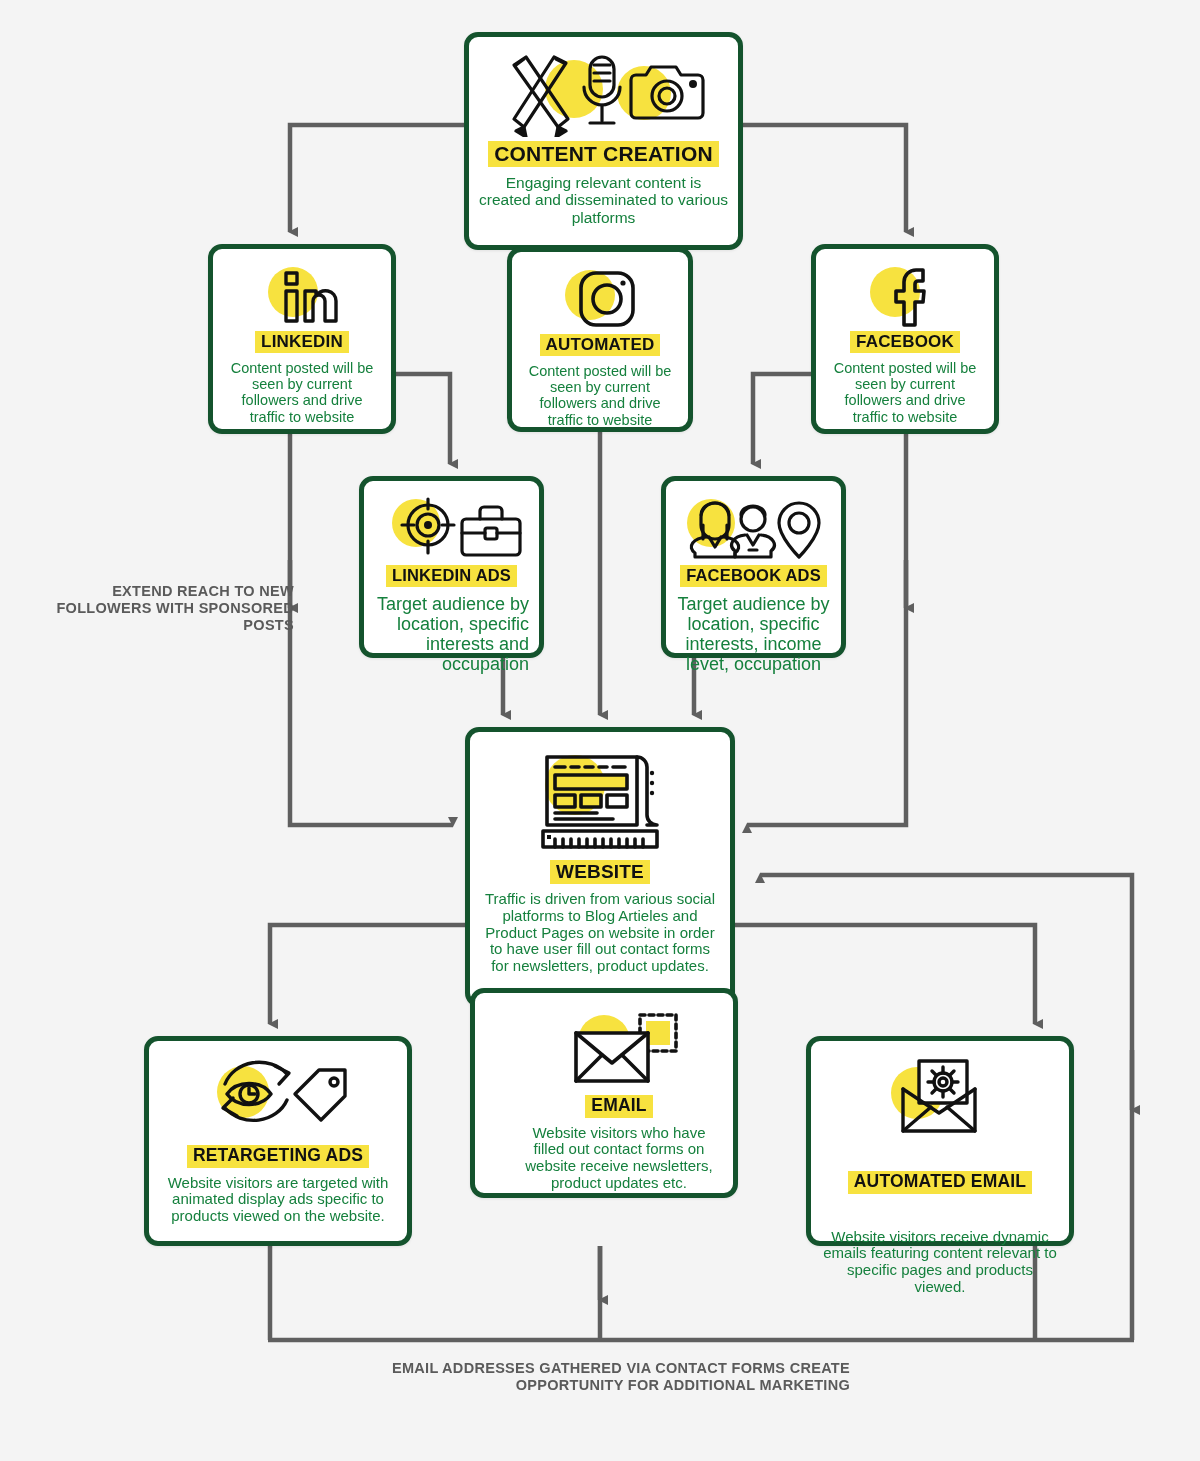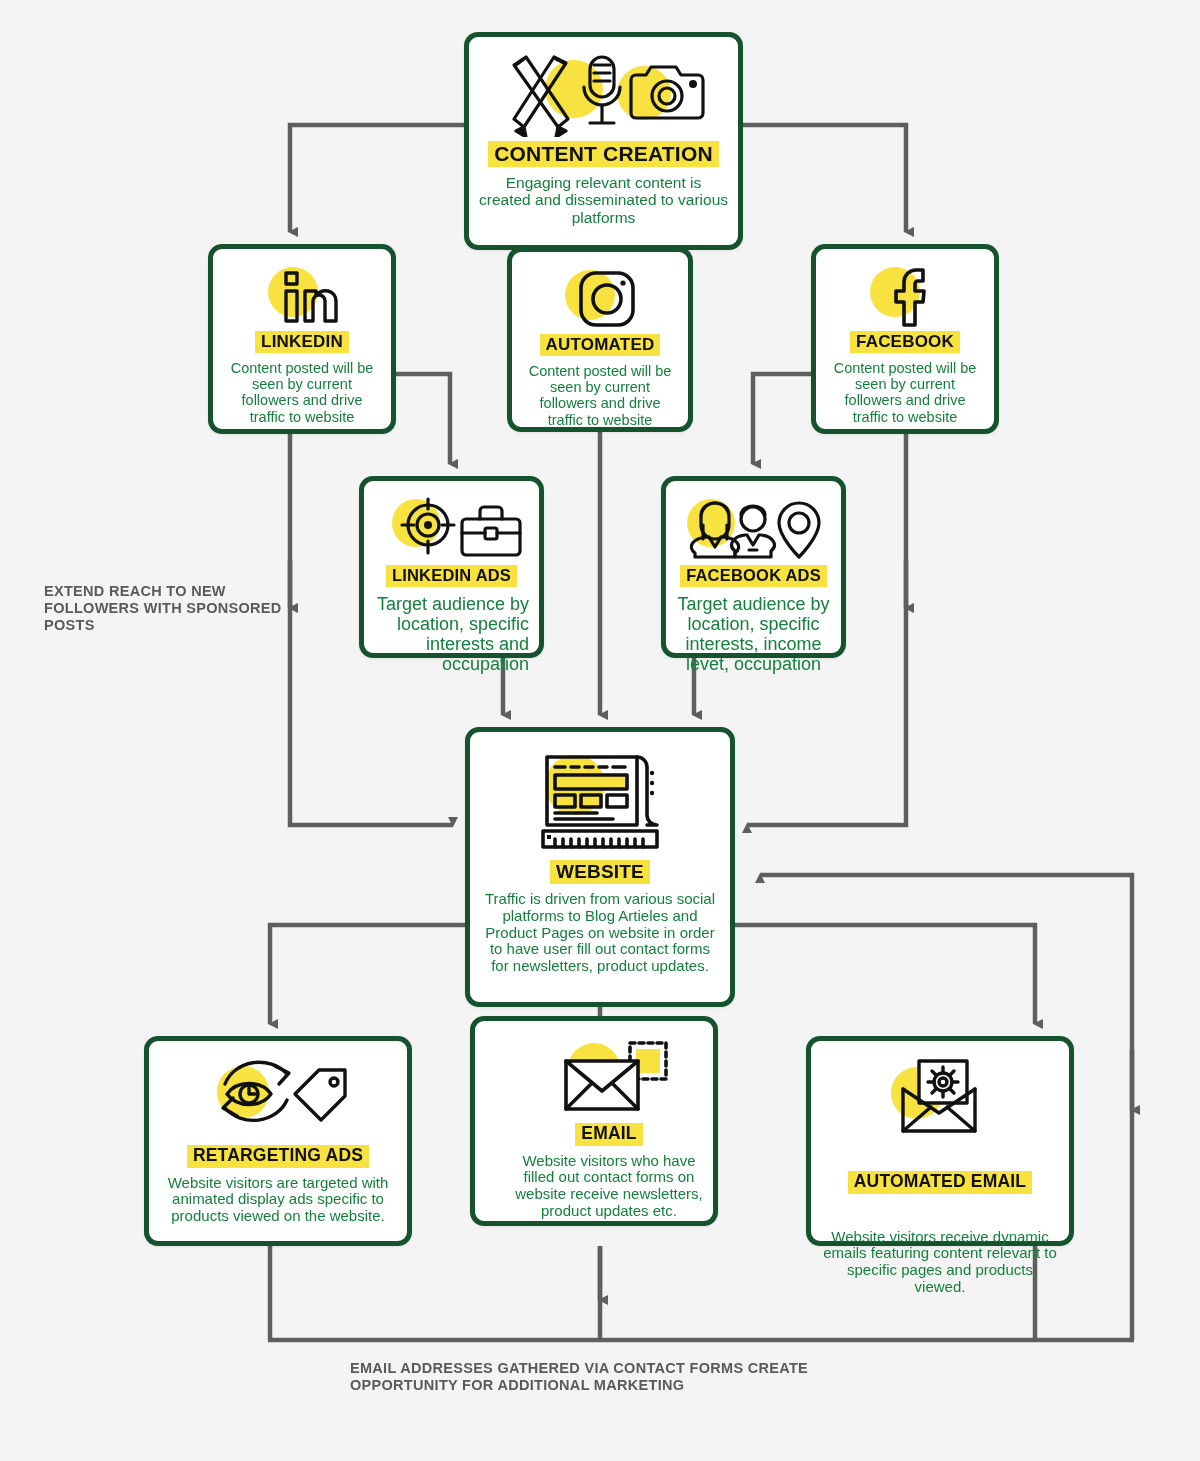--- a/index.html
+++ b/index.html
@@ -61,30 +61,30 @@
   #card-linkedin-ads .card-title,#card-facebook-ads .card-title{font-size:16.5px;}
   #card-linkedin-ads .card-body,#card-facebook-ads .card-body{font-size:18px;}
   #card-linkedin-ads .icon-wrap,#card-facebook-ads .icon-wrap{height:66px;}
 
   #card-website{left:465px;top:727px;width:270px;height:280px;}
   #card-website .card-title{font-size:19px;}
   #card-website .card-body{font-size:15px;}
   #card-website .icon-wrap{height:110px;}
 
   #card-retargeting{left:144px;top:1036px;width:268px;height:210px;}
-  #card-email{left:470px;top:1016px;width:248px;height:210px;padding-left:40px;}
+  #card-email{left:470px;top:988px;width:268px;height:210px;padding-left:40px;}
   #card-automated{left:806px;top:1036px;width:268px;height:210px;gap:28px;}
   #card-retargeting .card-title,#card-email .card-title,#card-automated .card-title{font-size:17.5px;}
   #card-retargeting .card-body,#card-email .card-body,#card-automated .card-body{font-size:15px;}
   #card-retargeting .icon-wrap,#card-email .icon-wrap,#card-automated .icon-wrap{height:86px;}
 
   .annotation{
     position:absolute;z-index:2;
     color:#5a5a5a;font-weight:bold;
-    text-align:left;line-height:1.18;
+    text-align:right;line-height:1.18;
     letter-spacing:.3px;
   }
   #anno-left{left:44px;top:583px;width:250px;font-size:14.5px;}
   #anno-bottom{left:350px;top:1360px;width:500px;font-size:14.5px;}
 </style>
 </head>
 <body>
 
 <div id="stage">
 

